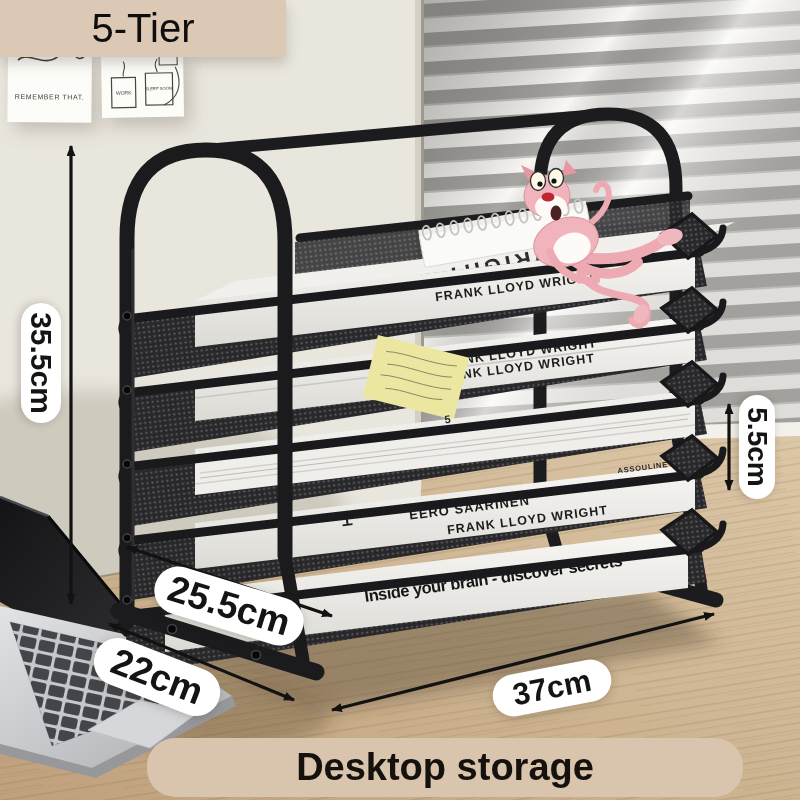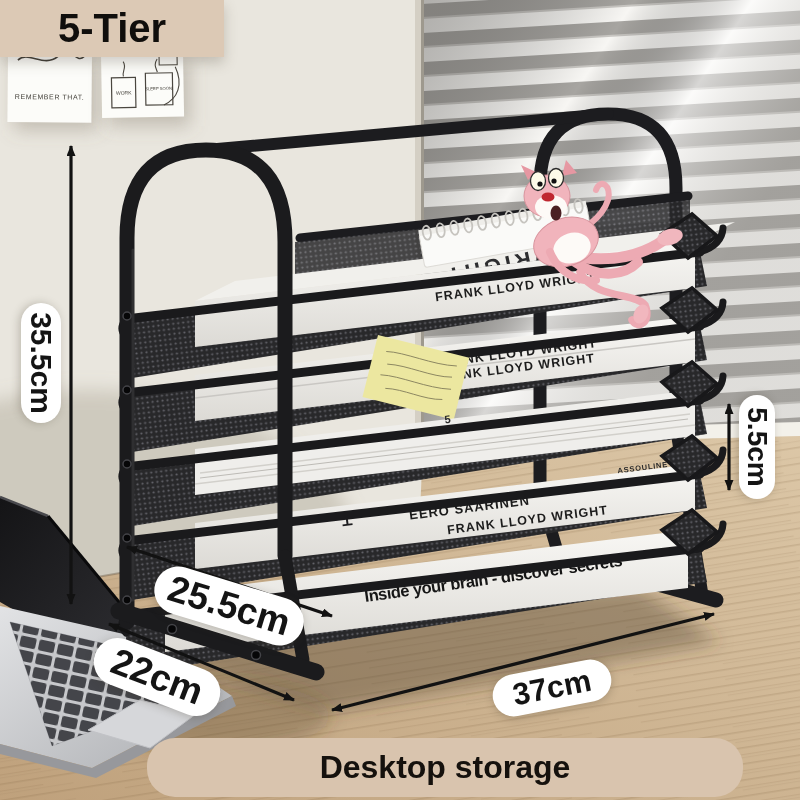--- a/index.html
+++ b/index.html
@@ -1,33 +1,33 @@
 <!DOCTYPE html>
 <html><head>
 <meta charset="utf-8">
 <style>
   html,body{margin:0;padding:0;background:#fff;}
   .stage{position:relative;width:800px;height:800px;overflow:hidden;
          font-family:"Liberation Sans",sans-serif;}
   .stage svg{position:absolute;left:0;top:0;z-index:1;}
   .overlay{position:absolute;z-index:5;display:flex;align-items:center;justify-content:center;
            white-space:nowrap;color:#141414;}
-  .banner{left:0;top:0;width:224px;height:57px;background:#dcc9b5;
-          font-size:40px;font-weight:700;color:#100e0c;box-shadow:0 6px 12px rgba(80,70,55,.25);}
+  .banner{left:0;top:0;width:286px;height:57px;background:#dcc9b5;
+          font-size:40px;font-weight:400;color:#100e0c;box-shadow:0 6px 12px rgba(80,70,55,.25);}
   .pill{background:#fff;border-radius:999px;font-weight:600;
         box-shadow:0 2px 8px rgba(60,50,35,.25);}
   .pill-355{left:-19px;top:343px;width:120px;height:40px;transform:rotate(90deg);font-size:30px;}
   .pill-55{left:705px;top:429px;width:104px;height:36px;transform:rotate(90deg);font-size:28px;}
   .pill-255{left:152px;top:582px;width:154px;height:48px;transform:rotate(17deg);font-size:37px;}
   .pill-22{left:91px;top:653px;width:132px;height:48px;transform:rotate(21deg);font-size:37px;}
   .pill-37{left:492px;top:667px;width:120px;height:42px;transform:rotate(-11deg);font-size:31px;}
   .black-pill{left:33px;top:736px;width:123px;height:62px;border-radius:34px;background:#fff;
               font-size:37px;font-weight:600;box-shadow:0 2px 8px rgba(60,50,35,.25);}
   .footer-panel{left:147px;top:738px;width:596px;height:59px;border-radius:28px;background:#d9c4ae;
-                font-size:32px;font-weight:600;color:#15110d;}
+                font-size:38px;font-weight:600;color:#15110d;}
   text{font-family:"Liberation Sans",sans-serif;}
 </style>
 </head>
 <body>
 
 <div class="stage">
 <svg width="800" height="800" viewBox="0 0 800 800">
 <defs>
   <pattern id="mesh" width="5" height="5" patternUnits="userSpaceOnUse" patternTransform="rotate(-7)">
     <rect width="5" height="5" fill="#28282a"></rect>

